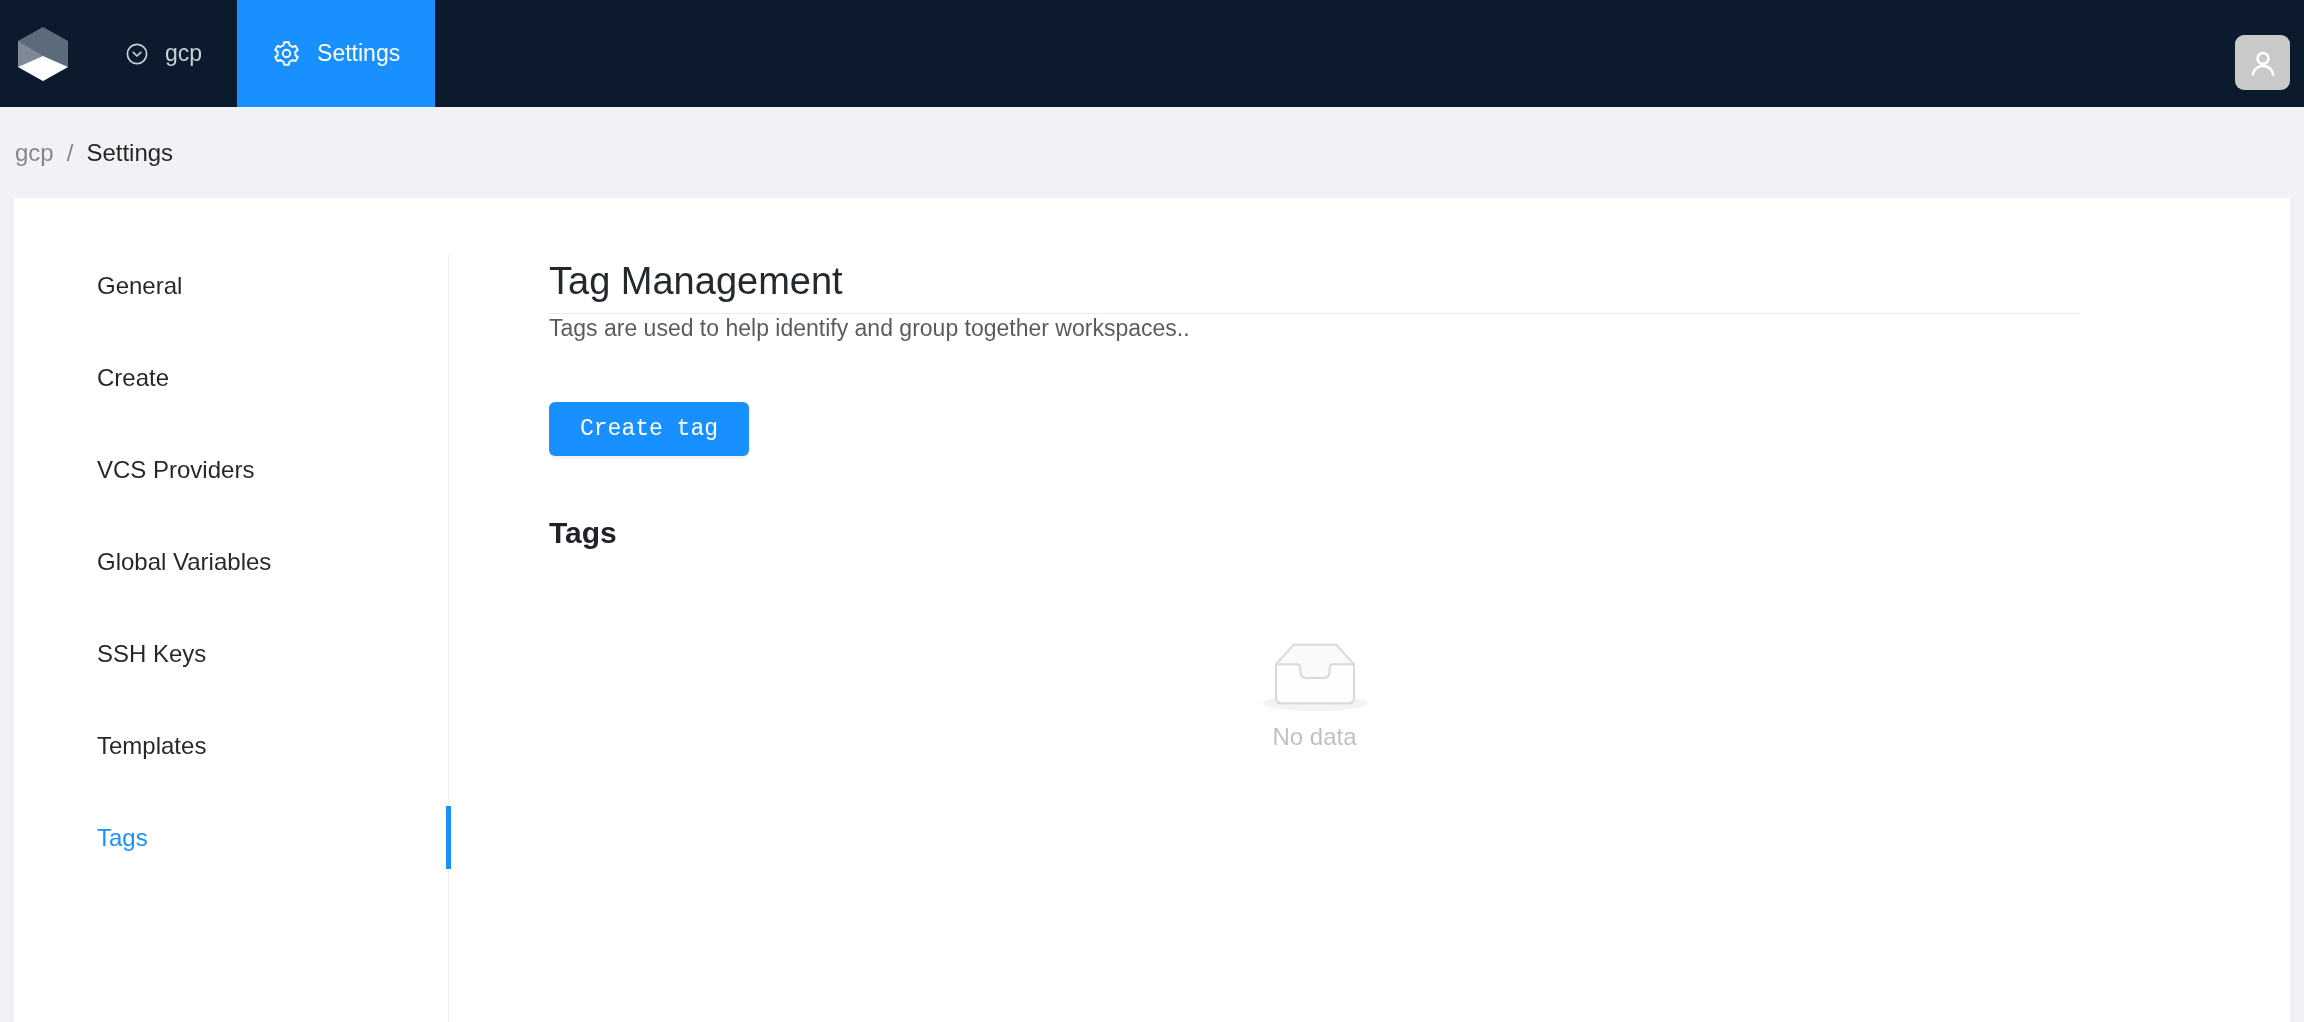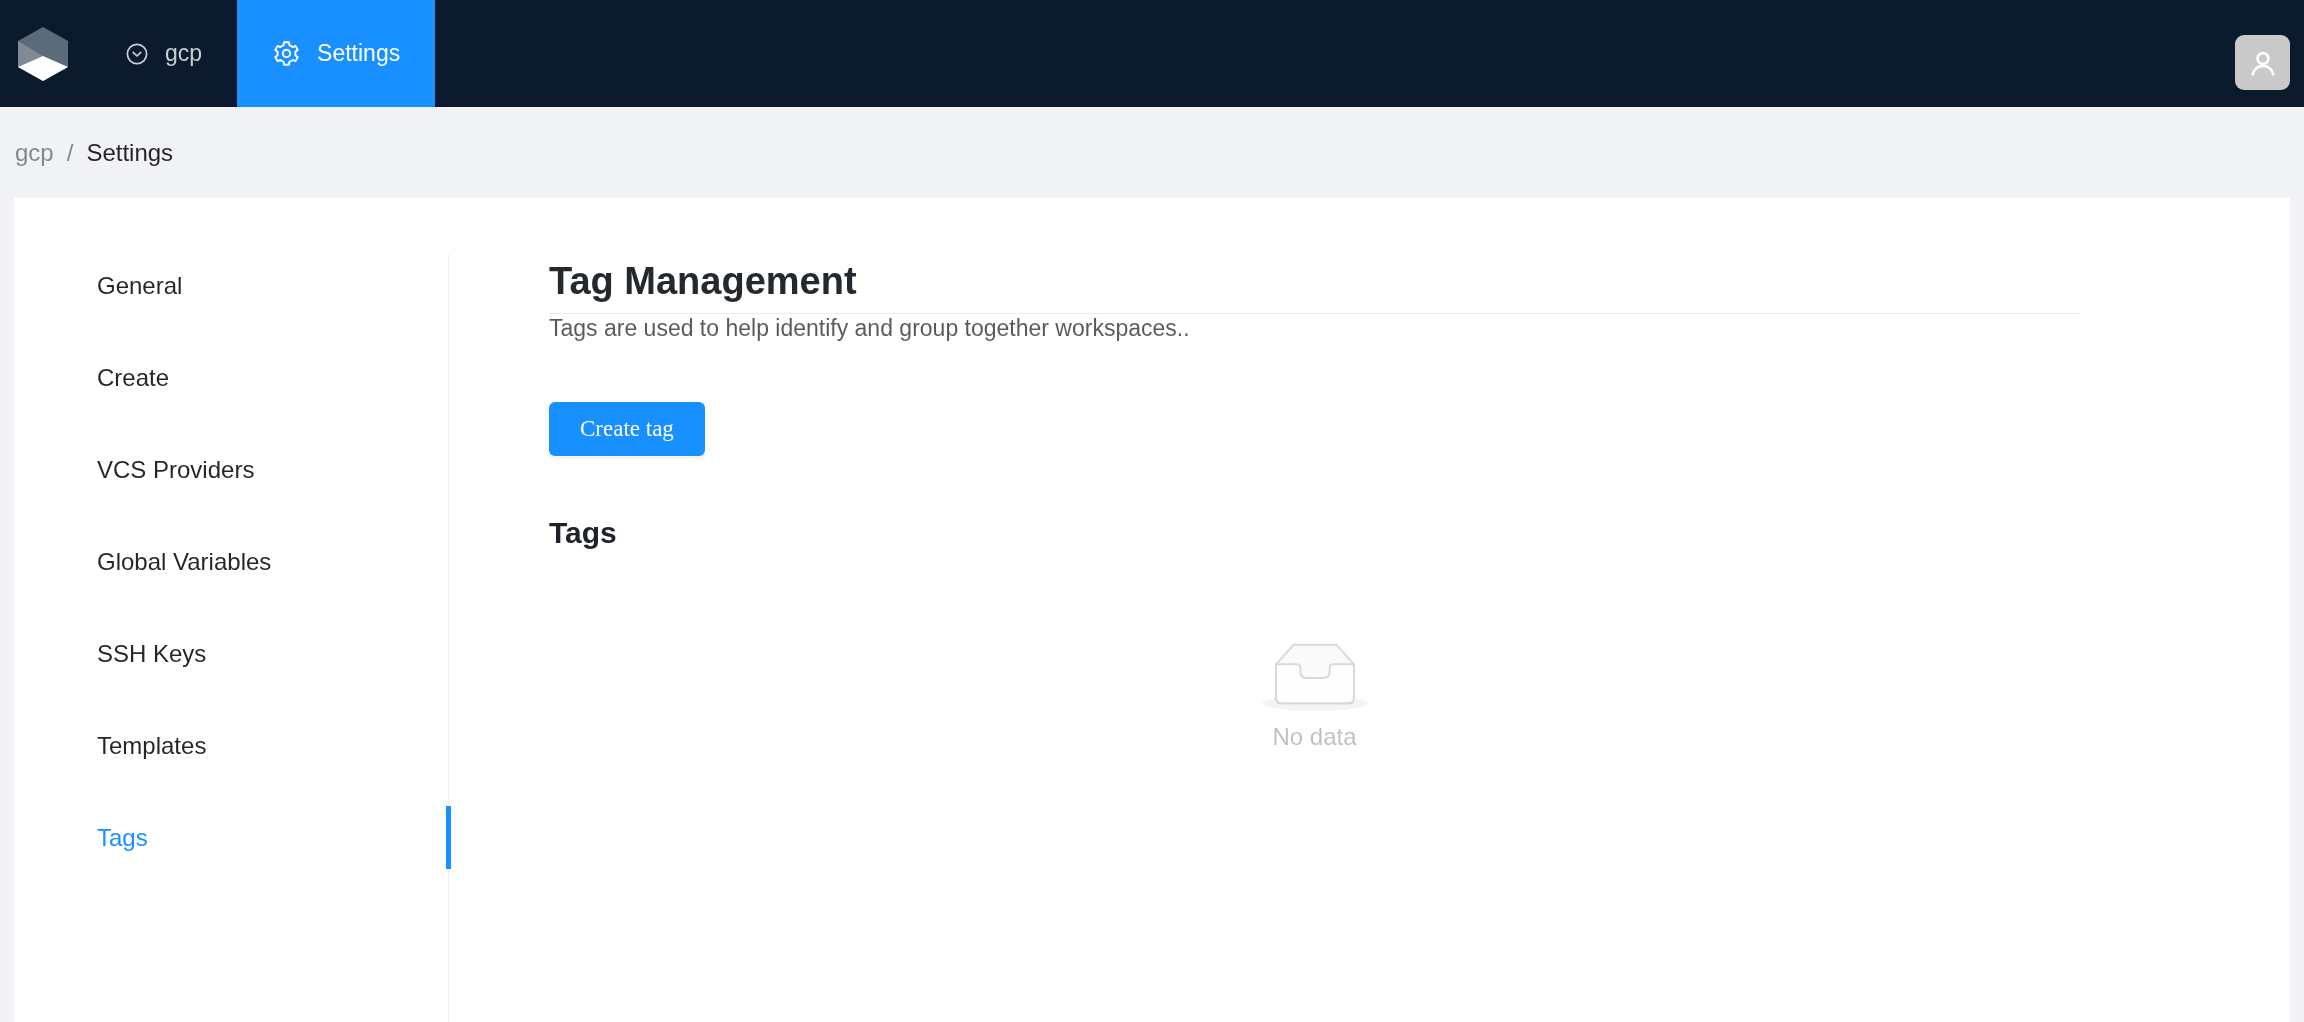--- a/index.html
+++ b/index.html
@@ -62,31 +62,31 @@
     font-size:24px; color:rgba(0,0,0,0.85); cursor:pointer;
   }
   .menu-item.active { color:#1890ff; }
   .menu-item.active::after {
     content:""; position:absolute; right:-3px; top:0;
     width:5px; height:63px; background:#1890ff;
   }
 
   .content { flex:1; padding-left:100px; padding-right:210px; }
   .page-title {
-    font-size:38px; font-weight:700; line-height:46px; color:#24292e;
+    font-size:38px; font-weight:400; line-height:46px; color:#24292e;
     margin-top:4px; padding-bottom:9px; border-bottom:1px solid #e9eaec;
   }
   .page-desc {
     font-size:23px; line-height:28px; color:rgba(0,0,0,0.65);
   }
   .create-btn {
     margin-top:60px; height:54px; padding:0 31px;
     display:inline-flex; align-items:center; justify-content:center;
     background:#1890ff; color:#ffffff; font-size:23px;
-    font-family:Liberation Serif, serif;
+    font-family:Liberation Mono, monospace;
     border:none; border-radius:6px; cursor:pointer;
     box-shadow:0 3px 0 rgba(0,0,0,0.045);
   }
   .section-heading {
     margin-top:60px; font-size:30px; line-height:34px;
     font-weight:700; color:#1f2329;
   }
   .empty { margin-top:87px; text-align:center; }
   .empty-text { margin-top:8px; font-size:24px; line-height:28px; color:rgba(0,0,0,0.25); }
 

